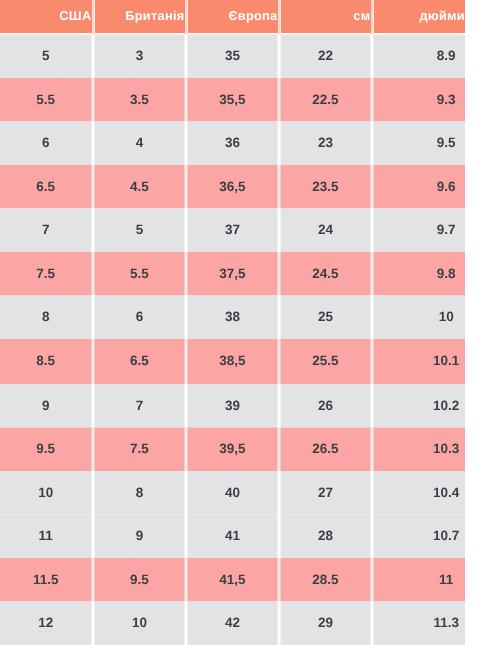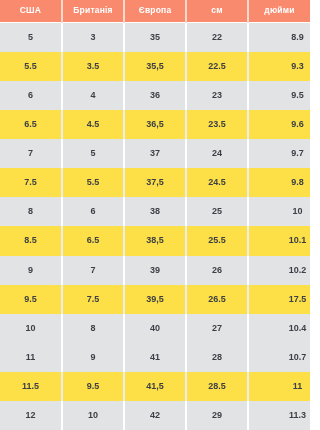--- a/index.html
+++ b/index.html
@@ -26,21 +26,21 @@
   thead tr {
     height: 23px;
   }
 
   thead th {
     background: #f98a6e;
     color: #ffffff;
     font-size: 8.5px;
     font-weight: bold;
     letter-spacing: 0.2px;
-    text-align: center;
+    text-align: right;
     vertical-align: middle;
     padding: 0;
     border-right: 2px solid #fdd9cd;
     line-height: 1;
     position: relative;
     top: -1px;
     white-space: nowrap;
     overflow: hidden;
   }
   thead th:last-child {
@@ -64,21 +64,21 @@
   }
   tbody td:last-child {
     border-right: none;
     padding-left: 36px;
   }
 
   tbody tr.row-shade td {
     background: #e2e3e5;
   }
   tbody tr.row-plain td {
-    background: #fde047;
+    background: #fca5a5;
     border-right-color: #eceded;
   }
   tbody tr.row-plain td:last-child {
     border-right: none;
   }
 </style>
 </head>
 <body>
 
 <table class="size-table">
@@ -160,21 +160,21 @@
         <td>7</td>
         <td>39</td>
         <td>26</td>
         <td>10.2</td>
       </tr>
       <tr class="row-plain">
         <td>9.5</td>
         <td>7.5</td>
         <td>39,5</td>
         <td>26.5</td>
-        <td>17.5</td>
+        <td>10.3</td>
       </tr>
       <tr class="row-shade">
         <td>10</td>
         <td>8</td>
         <td>40</td>
         <td>27</td>
         <td>10.4</td>
       </tr>
       <tr class="row-shade">
         <td>11</td>

